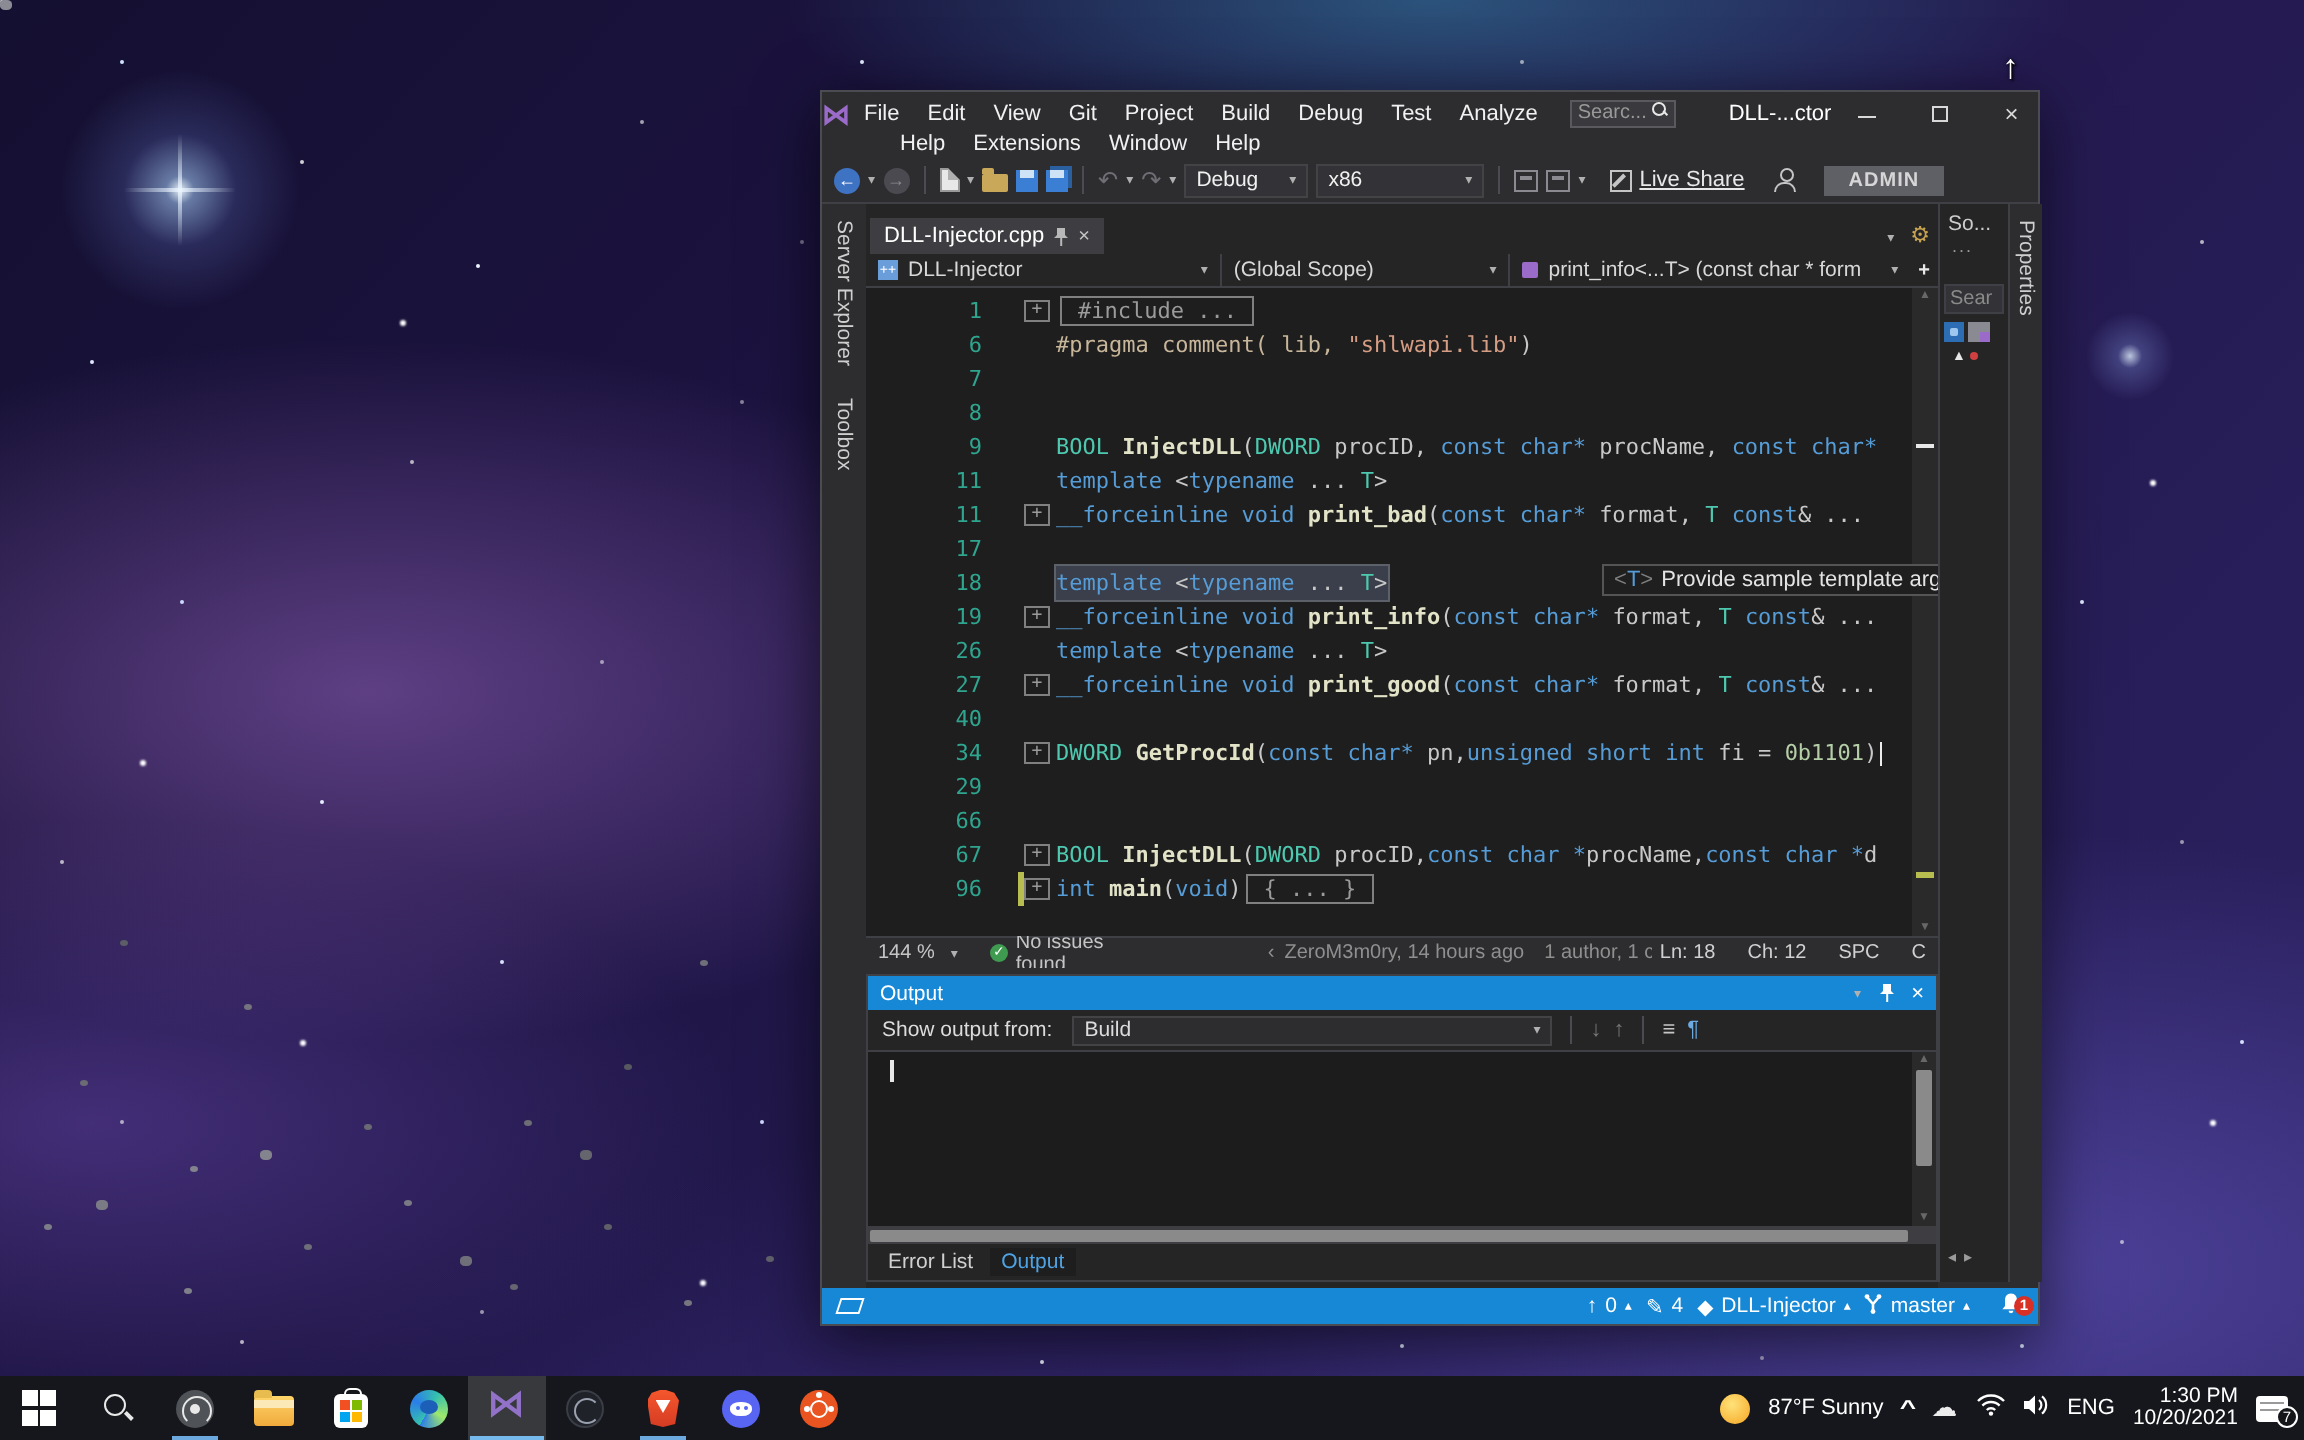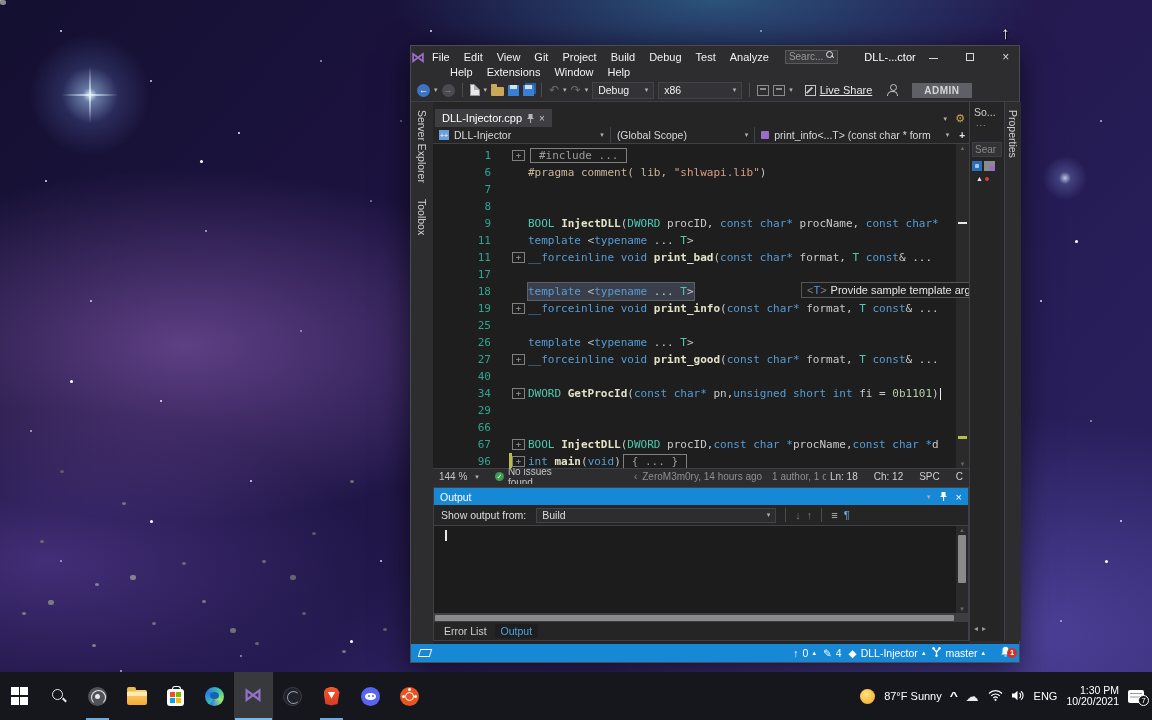--- a/index.html
+++ b/index.html
@@ -197,21 +197,21 @@
     align-items:center;color:#fff;font-size:10.5px;padding:0 8px;}
   .sb-left-ic{width:12px;height:8px;border:1px solid #fff;transform:skewX(-18deg);}
   .sb-right{margin-left:auto;display:flex;align-items:center;gap:7px;}
   .sb-item{display:flex;align-items:center;gap:4px;white-space:nowrap;}
   .sb-caret{font-size:7px;}
   .bell-wrap{position:relative;margin-left:8px;}
   .badge-red{position:absolute;right:-6px;top:2px;background:#d93025;color:#fff;border-radius:50%;
     width:10px;height:10px;font-size:7.5px;line-height:10px;text-align:center;font-weight:bold;}
 
   
-  .taskbar{position:absolute;left:0;bottom:0;width:1152px;height:48px;background:#15171c;display:flex;
+  .taskbar{position:absolute;left:0;bottom:0;width:1152px;height:32px;background:#15171c;display:flex;
     align-items:stretch;z-index:20;}
   .tile{width:39px;display:flex;align-items:center;justify-content:center;position:relative;}
   .tile.active{background:rgba(255,255,255,.15);}
   .tile.active::after{content:"";position:absolute;left:1px;right:1px;bottom:0;height:2px;background:#76b9ed;}
   .tile.running::after{content:"";position:absolute;left:8px;right:8px;bottom:0;height:2px;background:#6ca9de;}
   .tbi{position:relative;width:20px;height:20px;display:block;}
   .tbi-start{display:grid;grid-template-columns:8px 8px;grid-template-rows:8px 8px;gap:1.5px;width:auto;height:auto;}
   .tbi-start i{background:#fff;display:block;}
   .tbi-search{width:16px;height:16px;}
   .tbi-search::before{content:"";position:absolute;left:1px;top:1px;width:9px;height:9px;border:1.6px solid #e8e8e8;border-radius:50%;}
@@ -385,21 +385,20 @@
           <div class="code-row"><span class="ln">1</span><span class="gapcol"></span><span class="chg"></span><span class="fold has">+</span><span class="txt"><span class="cbox">#include ...</span></span></div>
           <div class="code-row"><span class="ln">6</span><span class="gapcol"></span><span class="chg"></span><span class="fold"></span><span class="txt"><span class="tok c-pp">#pragma comment( lib, </span><span class="tok c-str">"shlwapi.lib"</span><span class="tok c-pl">)</span></span></div>
           <div class="code-row"><span class="ln">7</span><span class="gapcol"></span><span class="chg"></span><span class="fold"></span><span class="txt"></span></div>
           <div class="code-row"><span class="ln">8</span><span class="gapcol"></span><span class="chg"></span><span class="fold"></span><span class="txt"></span></div>
           <div class="code-row"><span class="ln">9</span><span class="gapcol"></span><span class="chg"></span><span class="fold"></span><span class="txt"><span class="tok c-type">BOOL </span><span class="tok c-fn">InjectDLL</span><span class="tok c-pl">(</span><span class="tok c-type">DWORD</span><span class="tok c-pl"> procID, </span><span class="tok c-kw">const char</span><span class="tok c-kw">* </span><span class="tok c-pl">procName, </span><span class="tok c-kw">const char</span><span class="tok c-kw">*</span></span></div>
           <div class="code-row"><span class="ln">11</span><span class="gapcol"></span><span class="chg"></span><span class="fold"></span><span class="txt"><span class="tok c-kw">template </span><span class="tok c-pl">&lt;</span><span class="tok c-kw">typename</span><span class="tok c-pl"> ... </span><span class="tok c-type">T</span><span class="tok c-pl">&gt;</span></span></div>
           <div class="code-row"><span class="ln">11</span><span class="gapcol"></span><span class="chg"></span><span class="fold has">+</span><span class="txt"><span class="tok c-kw">__forceinline</span><span class="tok c-pl"> </span><span class="tok c-kw">void</span><span class="tok c-pl"> </span><span class="tok c-fn">print_bad</span><span class="tok c-pl">(</span><span class="tok c-kw">const char</span><span class="tok c-kw">* </span><span class="tok c-pl">format</span><span class="tok c-pl">, </span><span class="tok c-type">T </span><span class="tok c-kw">const</span><span class="tok c-pl">&amp; ... </span></span></div>
           <div class="code-row"><span class="ln">17</span><span class="gapcol"></span><span class="chg"></span><span class="fold"></span><span class="txt"></span></div>
           <div class="code-row"><span class="ln">18</span><span class="gapcol"></span><span class="chg"></span><span class="fold"></span><span class="txt hl"><span class="tok c-kw">template </span><span class="tok c-pl">&lt;</span><span class="tok c-kw">typename</span><span class="tok c-pl"> ... </span><span class="tok c-type">T</span><span class="tok c-pl">&gt;</span></span></div>
           <div class="code-row"><span class="ln">19</span><span class="gapcol"></span><span class="chg"></span><span class="fold has">+</span><span class="txt"><span class="tok c-kw">__forceinline</span><span class="tok c-pl"> </span><span class="tok c-kw">void</span><span class="tok c-pl"> </span><span class="tok c-fn">print_info</span><span class="tok c-pl">(</span><span class="tok c-kw">const char</span><span class="tok c-kw">* </span><span class="tok c-pl">format</span><span class="tok c-pl">, </span><span class="tok c-type">T </span><span class="tok c-kw">const</span><span class="tok c-pl">&amp; ...</span></span></div>
-          <div class="code-row"><span class="ln">25</span><span class="gapcol"></span><span class="chg"></span><span class="fold"></span><span class="txt"></span></div>
           <div class="code-row"><span class="ln">26</span><span class="gapcol"></span><span class="chg"></span><span class="fold"></span><span class="txt"><span class="tok c-kw">template </span><span class="tok c-pl">&lt;</span><span class="tok c-kw">typename</span><span class="tok c-pl"> ... </span><span class="tok c-type">T</span><span class="tok c-pl">&gt;</span></span></div>
           <div class="code-row"><span class="ln">27</span><span class="gapcol"></span><span class="chg"></span><span class="fold has">+</span><span class="txt"><span class="tok c-kw">__forceinline</span><span class="tok c-pl"> </span><span class="tok c-kw">void</span><span class="tok c-pl"> </span><span class="tok c-fn">print_good</span><span class="tok c-pl">(</span><span class="tok c-kw">const char</span><span class="tok c-kw">* </span><span class="tok c-pl">format</span><span class="tok c-pl">, </span><span class="tok c-type">T </span><span class="tok c-kw">const</span><span class="tok c-pl">&amp; ...</span></span></div>
           <div class="code-row"><span class="ln">40</span><span class="gapcol"></span><span class="chg"></span><span class="fold"></span><span class="txt"></span></div>
           <div class="code-row"><span class="ln">34</span><span class="gapcol"></span><span class="chg"></span><span class="fold has">+</span><span class="txt"><span class="tok c-type">DWORD </span><span class="tok c-fn">GetProcId</span><span class="tok c-pl">(</span><span class="tok c-kw">const char</span><span class="tok c-kw">* </span><span class="tok c-pl">pn</span><span class="tok c-pl">,</span><span class="tok c-kw">unsigned short int</span><span class="tok c-pl"> fi = </span><span class="tok c-num">0b1101</span><span class="tok c-pl">)</span><span class="ed-caret"></span></span></div>
           <div class="code-row"><span class="ln">29</span><span class="gapcol"></span><span class="chg"></span><span class="fold"></span><span class="txt"></span></div>
           <div class="code-row"><span class="ln">66</span><span class="gapcol"></span><span class="chg"></span><span class="fold"></span><span class="txt"></span></div>
           <div class="code-row"><span class="ln">67</span><span class="gapcol"></span><span class="chg"></span><span class="fold has">+</span><span class="txt"><span class="tok c-type">BOOL </span><span class="tok c-fn">InjectDLL</span><span class="tok c-pl">(</span><span class="tok c-type">DWORD</span><span class="tok c-pl"> procID,</span><span class="tok c-kw">const char </span><span class="tok c-kw">*</span><span class="tok c-pl">procName,</span><span class="tok c-kw">const char </span><span class="tok c-kw">*</span><span class="tok c-pl">d</span></span></div>
           <div class="code-row"><span class="ln">96</span><span class="gapcol"></span><span class="chg on"></span><span class="fold has">+</span><span class="txt"><span class="tok c-kw">int</span><span class="tok c-pl"> </span><span class="tok c-fn">main</span><span class="tok c-pl">(</span><span class="tok c-kw">void</span><span class="tok c-pl">)</span><span class="cbox">{ ... }</span></span></div>
         </div>
       <div class="tooltip">

